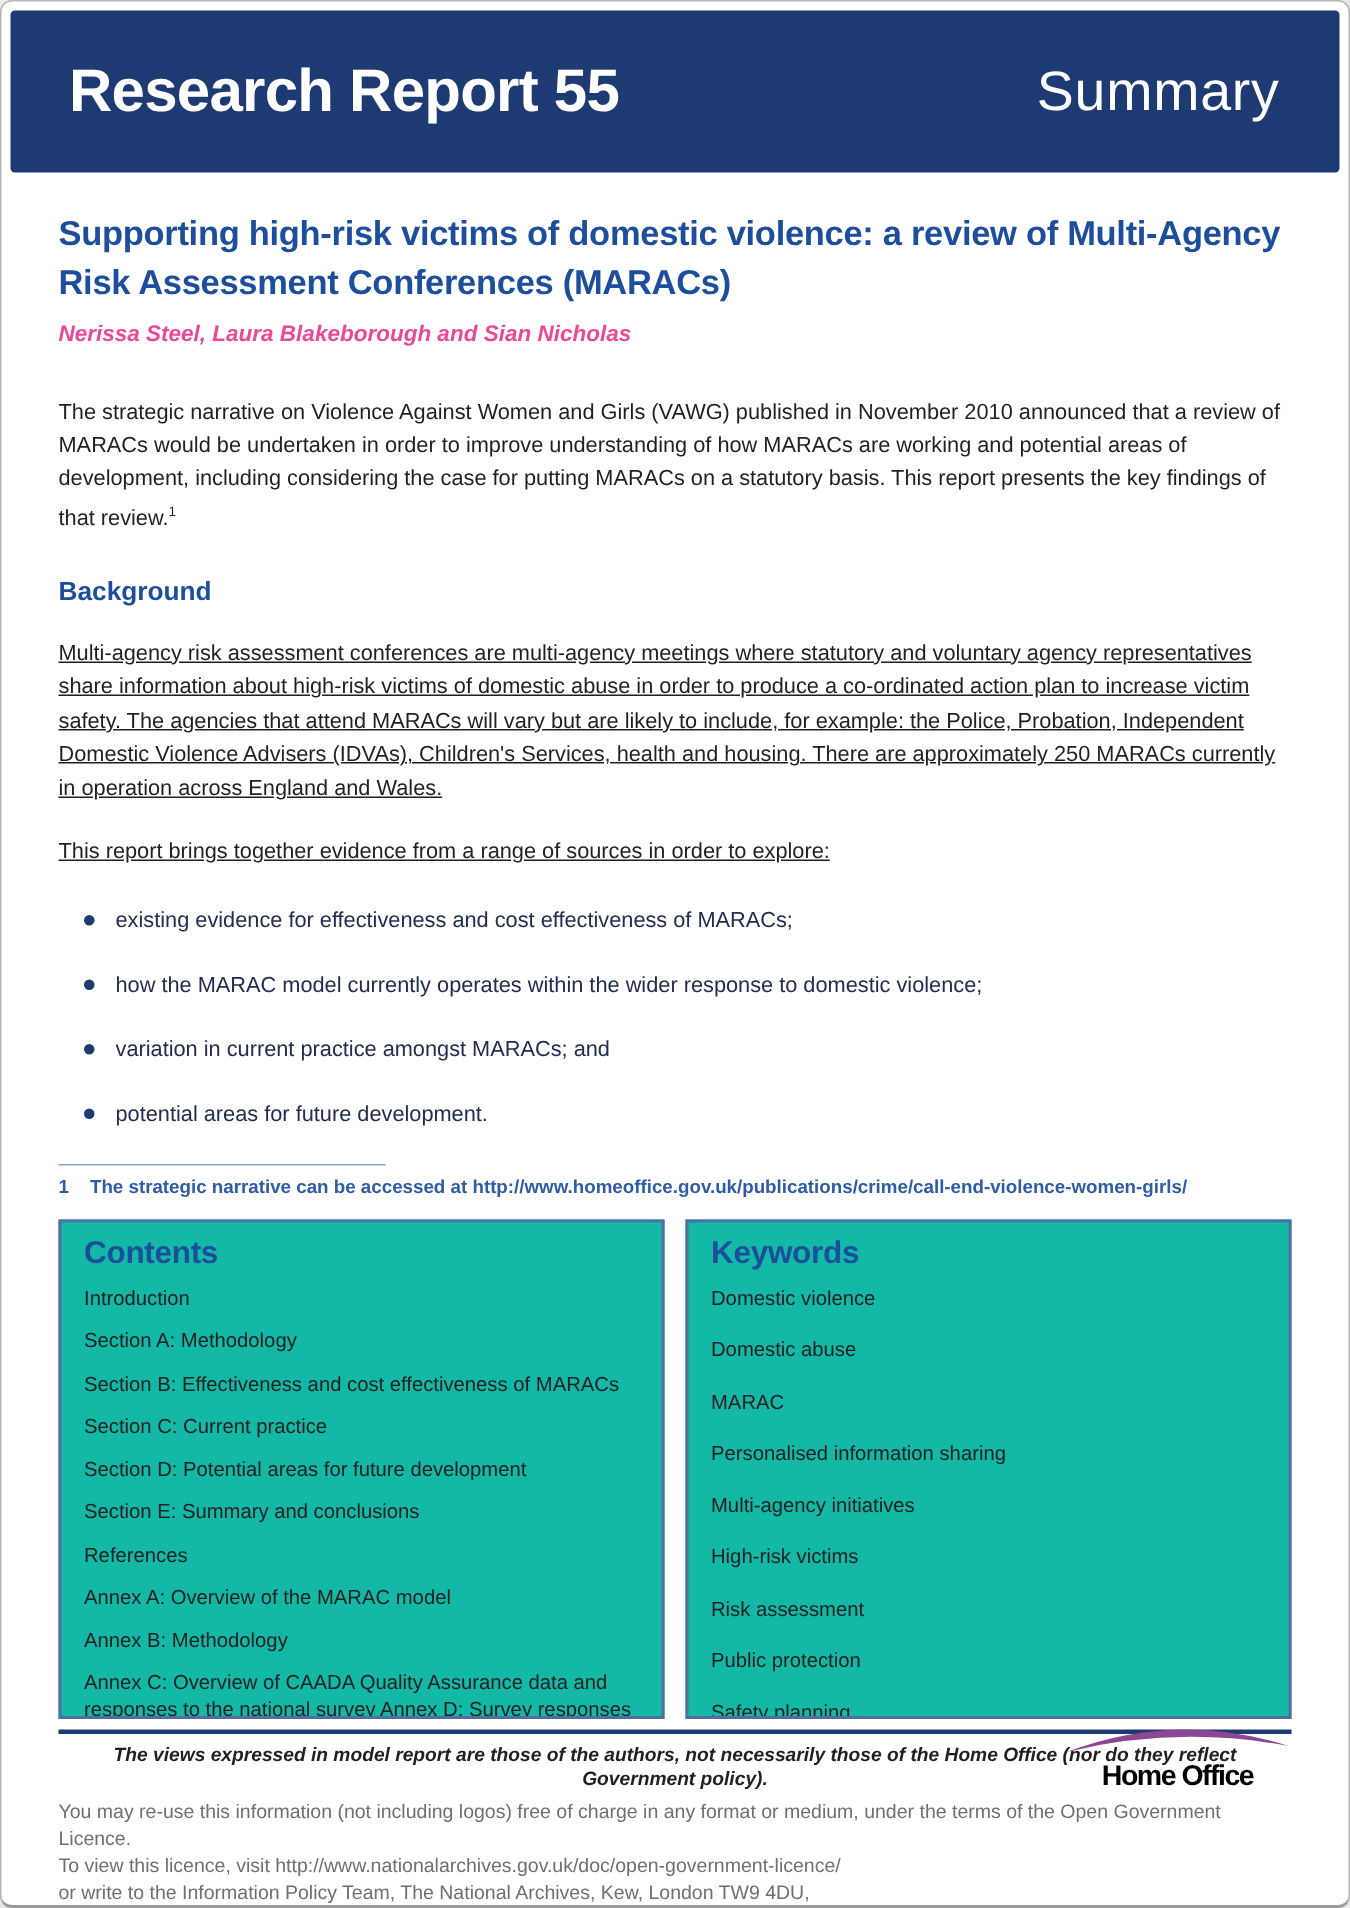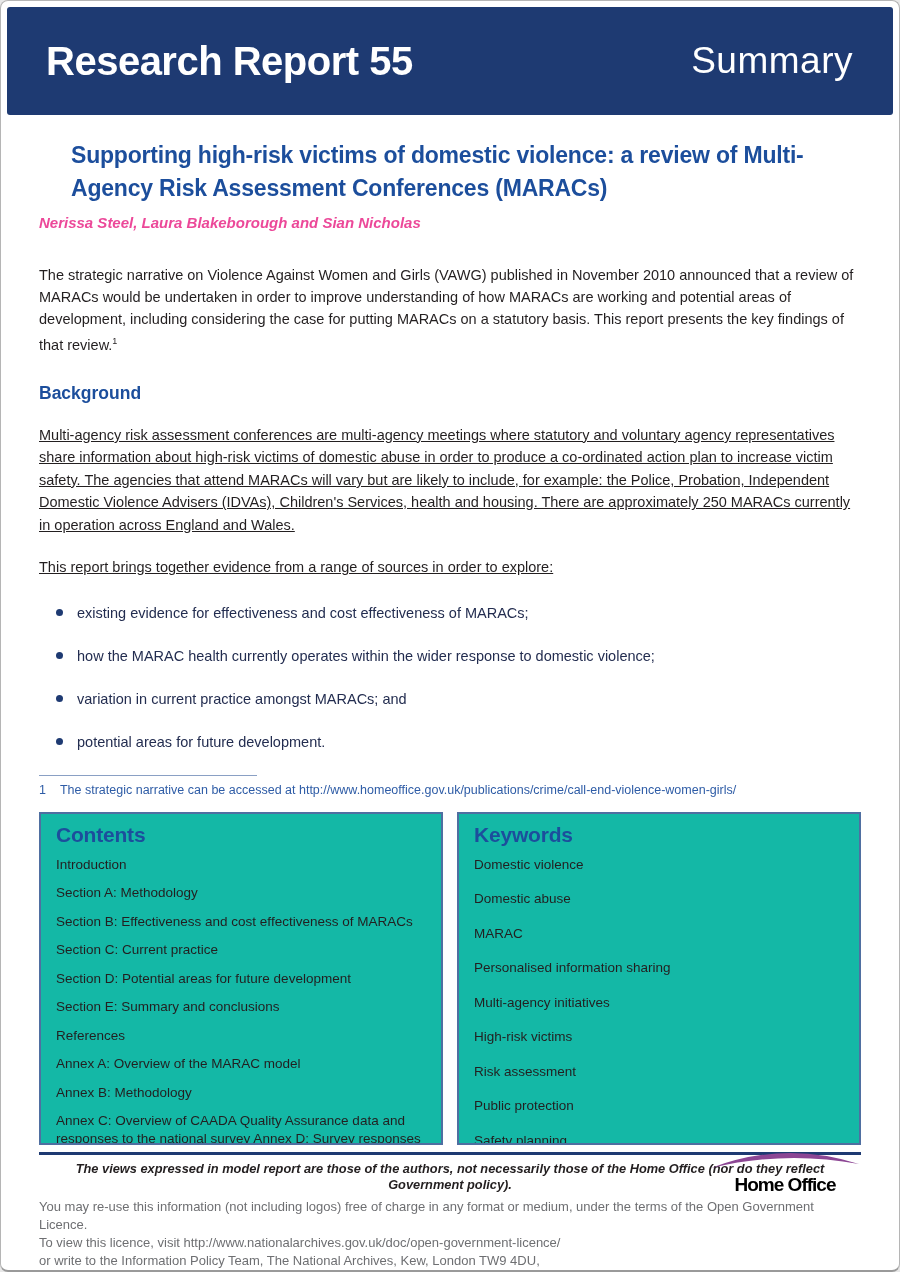--- a/index.html
+++ b/index.html
@@ -20,40 +20,40 @@
     padding:0 40px 0 39px;
   }
   .band .rr-title { color:#ffffff; font-size:40px; font-weight:700; letter-spacing:-0.5px; }
   .band .rr-badge { color:#ffffff; font-size:37px; font-weight:300; letter-spacing:0.5px; }
 
   
   .content { position:absolute; top:114px; left:0; right:0; padding:0 38px; }
 
   .doc-title {
     margin-top:24px; color:#1c4e9c; font-size:23px; font-weight:700;
-    line-height:33px; letter-spacing:-0.2px; max-width:830px;margin-left:32px;
+    line-height:33px; letter-spacing:-0.2px; max-width:830px;
   }
   .authors { margin-top:9px; color:#ec4899; font-size:15px; font-weight:700; font-style:italic; }
 
   .intro { margin-top:33px; color:#231f20; font-size:14.5px; line-height:22px; max-width:832px; }
   .intro sup { font-size:9px; }
 
   .section-heading { margin-top:27px; color:#1c4e9c; font-size:17.5px; font-weight:700; }
 
   .body-para { margin-top:20px; color:#231f20; font-size:14.5px; line-height:22.5px; max-width:832px;text-decoration:underline; }
 
   ul.bullets { margin-top:24px; list-style:none; }
   ul.bullets li { display:flex; align-items:flex-start; margin-bottom:23px; color:#232d50; font-size:14.5px; line-height:20px; }
   ul.bullets li .dot {
     flex:0 0 auto; width:7px; height:7px; border-radius:50%;
     background:#1e3a72; margin:6px 14px 0 17px;
   }
 
   .footnote-rule { margin-top:4px; width:218px; border-top:1px solid #8aa0c4; }
-  .footnote { margin-top:6px; color:#2e5ca6; font-size:12.5px; line-height:17px; }
+  .footnote { margin-top:6px; color:#2e5ca6; font-size:12.5px; line-height:17px;font-weight:bold; }
   .footnote .fn-num { margin-right:14px; }
   .footnote a { color:#2e5ca6; text-decoration:none; }
 
   
   .boxes { margin-top:13px; display:flex; gap:14px; }
   .box {
     flex:1 1 0; height:333px; border:2px solid #4f6fa1; background:#14b8a6;
     padding:9px 15px 0 15px; overflow:hidden;
   }
   .box h4 { color:#1c4e9c; font-size:21px; font-weight:700; margin-bottom:9px; letter-spacing:-0.2px; }
@@ -96,21 +96,21 @@
     <p class="body-para">Multi-agency risk assessment conferences are multi-agency meetings where statutory and voluntary agency representatives share information about high-risk victims of domestic abuse in order to produce a co-ordinated action plan to increase victim safety. The agencies that attend MARACs will vary but are likely to include, for example: the Police, Probation, Independent Domestic Violence Advisers (IDVAs), Children's Services, health and housing. There are approximately 250 MARACs currently in operation across England and Wales.</p>
     <p class="body-para">This report brings together evidence from a range of sources in order to explore:</p>
 
     <ul class="bullets">
         <li>
         <span class="dot"></span>
         <span>existing evidence for effectiveness and cost effectiveness of MARACs;</span>
       </li>
         <li>
         <span class="dot"></span>
-        <span>how the MARAC health currently operates within the wider response to domestic violence;</span>
+        <span>how the MARAC model currently operates within the wider response to domestic violence;</span>
       </li>
         <li>
         <span class="dot"></span>
         <span>variation in current practice amongst MARACs; and</span>
       </li>
         <li>
         <span class="dot"></span>
         <span>potential areas for future development.</span>
       </li>
       </ul>

